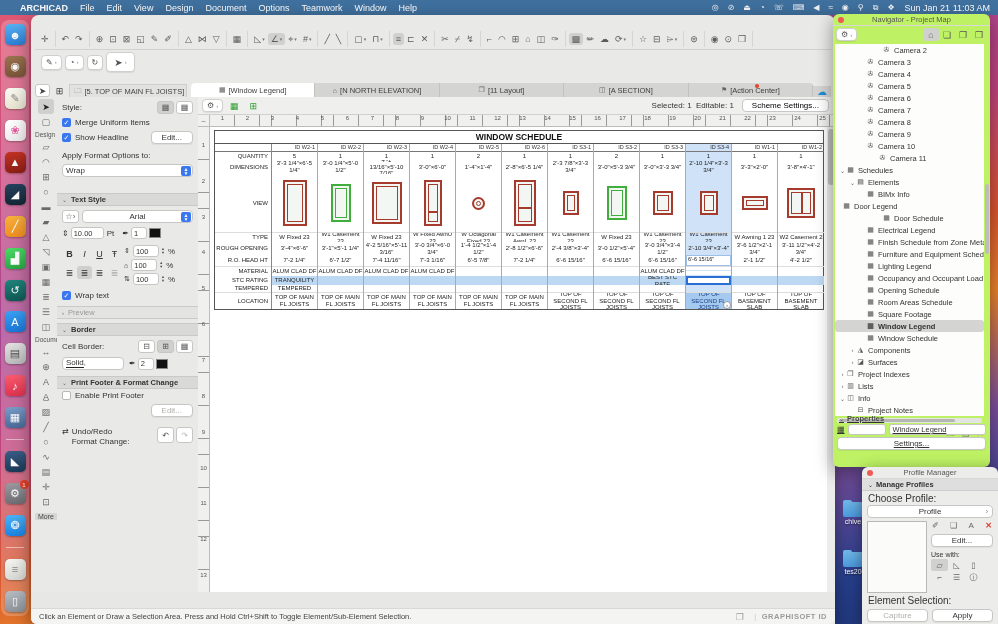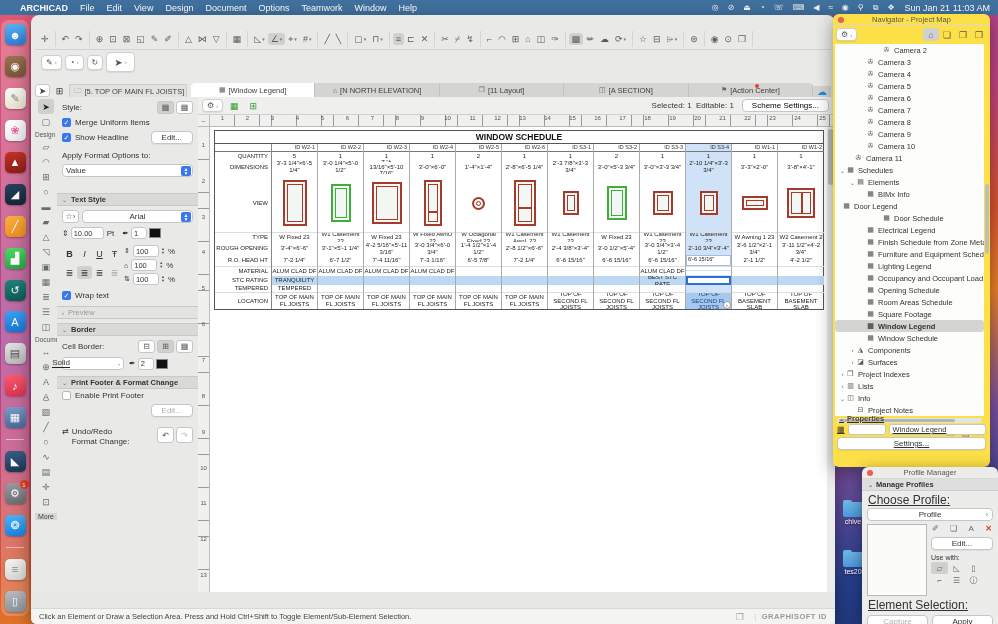--- a/index.html
+++ b/index.html
@@ -123,21 +123,21 @@
   .win .vsplit{position:absolute;top:2px;bottom:2px;width:2px;left:50%;border-left:1px solid;border-right:1px solid;background:#f3f7f3;}
   .wincircle{border-radius:50%;}
   .wincircle .inner{border-radius:50%;}
   
   .btmchrome{left:31px;top:592px;width:804px;height:32px;position:absolute;background:#e7e7e5;border-radius:0 0 6px 6px;}
   .statusbar{position:absolute;left:0;bottom:0;width:100%;height:16px;background:#f4f4f2;border-top:1px solid #d8d8d6;border-radius:0 0 6px 6px;display:flex;align-items:center;padding:0 8px;font-size:7.5px;color:#444;}
   .statusbar .brand{margin-left:auto;display:flex;align-items:center;color:#9a9a98;font-weight:bold;letter-spacing:.5px;}
   .statusbar .brand .ic{font-weight:normal;margin-right:5px;font-size:9px;}
   .statusbar .brand .sep{margin:0 5px;color:#c8c8c6;font-weight:normal;}
   
-  .navwin{left:833px;top:14px;width:157px;height:453px;position:absolute;background:#fde047;border-radius:6px;box-shadow:0 5px 18px rgba(0,0,0,.4);}
+  .navwin{left:833px;top:14px;width:157px;height:453px;position:absolute;background:#bef264;border-radius:6px;box-shadow:0 5px 18px rgba(0,0,0,.4);}
   .palttl{height:12px;display:flex;align-items:center;position:relative;border-bottom:1px solid #d8d8d6;}
   .palttl .dot{width:6px;height:6px;border-radius:50%;background:#f05a54;margin-left:5px;}
   .palttl .t{position:absolute;left:0;right:0;text-align:center;font-size:7.5px;color:#555;}
   .navtb{height:17px;display:flex;align-items:center;padding:0 3px;}
   .navtb .right{margin-left:auto;display:flex;}
   .navtbbtn{width:16px;height:13px;display:flex;align-items:center;justify-content:center;font-size:9px;color:#555;border-radius:3px;}
   .navtbbtn.sel{background:#d0d0ce;}
   .navtree{position:absolute;left:2px;top:30px;right:6px;height:372px;background:#fdfdfc;overflow:hidden;font-size:7.5px;}
   .trow{height:12px;display:flex;align-items:center;white-space:nowrap;}
   .trow .disc{width:7px;font-size:6px;color:#666;text-align:center;flex:none;}
@@ -152,21 +152,21 @@
   .navfoot .x{color:#e03a2a;font-weight:bold;}
   .props{position:absolute;left:0;top:400px;width:100%;text-decoration:underline;}
   .props .hdr{font-size:7.5px;font-weight:bold;color:#444;padding:0 6px;display:flex;align-items:center;}
   .props .hdr .chev{font-size:6px;margin-right:3px;font-weight:normal;}
   .proprow{display:flex;align-items:center;padding:1px 4px;}
   .propfield{background:#fff;border:1px solid #c6c6c4;border-radius:3px;height:11px;font-size:7.5px;display:flex;align-items:center;padding:0 3px;}
   
   .pmwin{left:862px;top:467px;width:136px;height:157px;position:absolute;background:#ececea;border-radius:6px 6px 0 0;box-shadow:0 4px 16px rgba(0,0,0,.45);overflow:hidden;}
   .pmsec{background:#dedede;border-bottom:1px solid #cecece;font-size:7.5px;font-weight:bold;padding:1px 6px;display:flex;align-items:center;}
   .pmsec .chev{font-size:6px;margin-right:3px;font-weight:normal;}
-  .pmlbl{font-size:12px;padding:2px 6px 1px;text-decoration:underline;}
+  .pmlbl{font-size:10px;padding:2px 6px 1px;}
   .pmdrop{margin:0 5px;background:#fff;border:1px solid #c6c6c4;border-radius:4px;height:13px;display:flex;align-items:center;justify-content:center;font-size:8px;position:relative;}
   .pmdrop .arr{position:absolute;right:4px;font-size:7px;color:#777;}
   .pmbody{display:flex;padding:3px 5px 0;}
   .pmprev{width:60px;height:72px;background:#fbfbfa;border:1px solid #b9b9b7;flex:none;}
   .pmright{flex:1;padding-left:4px;}
   .pmicons{display:flex;justify-content:space-between;font-size:8px;color:#666;padding:0 1px;}
   .pmicons .x{color:#e03a2a;font-weight:bold;}
   .pmedit{margin-top:4px;width:100%;}
   .usewith{font-size:7px;margin-top:4px;}
   .uwgrid{display:flex;flex-wrap:wrap;margin-top:1px;}
@@ -377,21 +377,21 @@
     <div class="chkrow">
       <span class="chk">✓</span>
         <span>Show Headline</span>
       <button class="pushbtn" style="margin-left:auto;">Edit...</button>
     </div>
     <div class="sp-row" style="margin-top:3px;">
         <span>Apply Format Options to:</span>
       </div>
     <div class="sp-row">
         <div class="dropdown" style="flex:1;">
-          <span>Value</span>
+          <span>Wrap</span>
           <span class="bluestep">▲<br>▼</span>
         </div>
       </div>
 
     <div class="sechdr" style="margin-top:14px;">
         <span class="chev">⌄</span>
         <span>Text Style</span>
       </div>
     <div class="sp-row" style="margin-top:2px;">
       <span class="iconbtn" style="margin:0 3px 0 0;">☆›</span>
@@ -461,21 +461,21 @@
         <span class="chev">⌄</span>
         <span>Border</span>
       </div>
     <div class="sp-row" style="margin-top:2px;">
       <span class="lab">Cell Border:</span>
       <span class="iconbtn">⊟</span>
       <span class="iconbtn sel">⊞</span>
       <span class="iconbtn">▦</span>
     </div>
     <div class="sp-row">
-      <div class="dropdown" style="width:62px;justify-content:flex-end;gap:48px;">
+      <div class="dropdown" style="width:62px;justify-content:flex-start;">
           <span style="border-bottom:1px solid #222;line-height:1;">Solid</span>
           <span style="font-size:6px;color:#777;">›</span>
         </div>
       <span style="margin-left:5px;font-size:8px;">✒</span>
       <div class="numfield" style="width:16px;margin-left:2px;">
           <span>2</span>
         </div>
       <span class="swatch"></span>
     </div>
 
@@ -1053,21 +1053,21 @@
       <div class="trow" style="padding-left: 24px;">
         <span class="disc"></span>
         <span class="ticn">✇</span>
         <span>Camera 9</span>
       </div>
       <div class="trow" style="padding-left: 24px;">
         <span class="disc"></span>
         <span class="ticn">✇</span>
         <span>Camera 10</span>
       </div>
-      <div class="trow" style="padding-left: 12px;">
+      <div class="trow" style="padding-left: 36px;">
         <span class="disc"></span>
         <span class="ticn">✇</span>
         <span>Camera 11</span>
       </div>
       <div class="trow" style="padding-left: 4px;">
         <span class="disc">⌄</span>
         <span class="ticn">▦</span>
         <span>Schedules</span>
       </div>
       <div class="trow" style="padding-left: 14px;">

